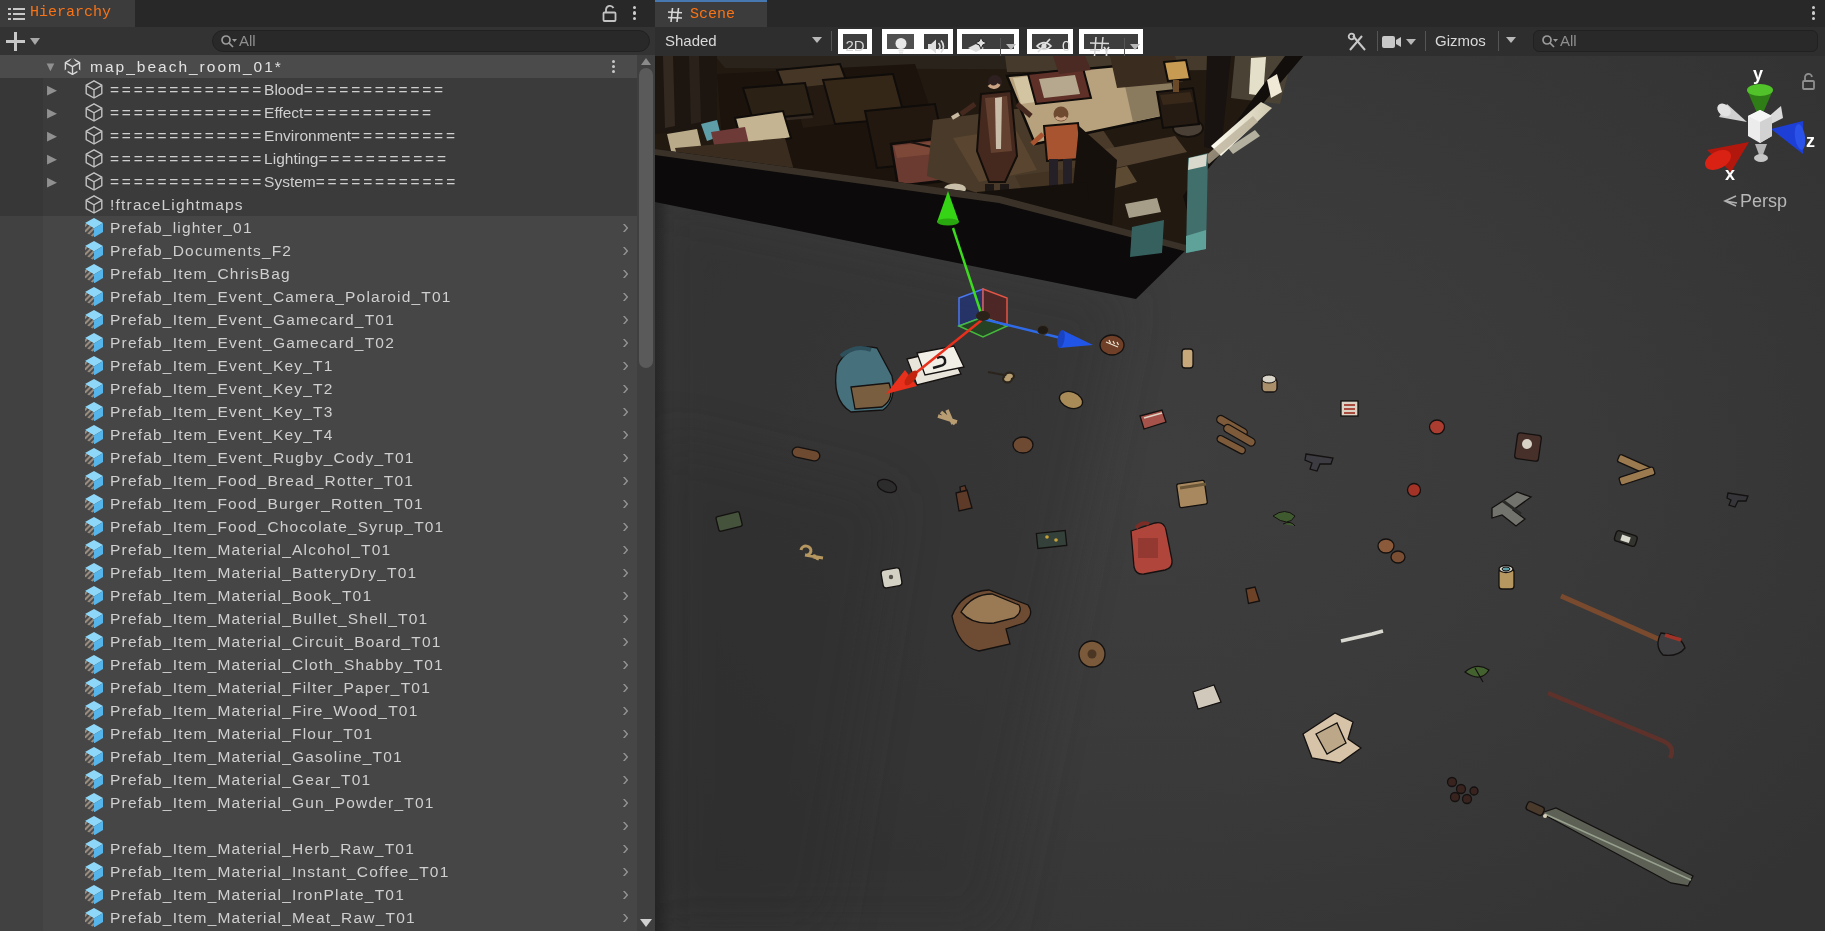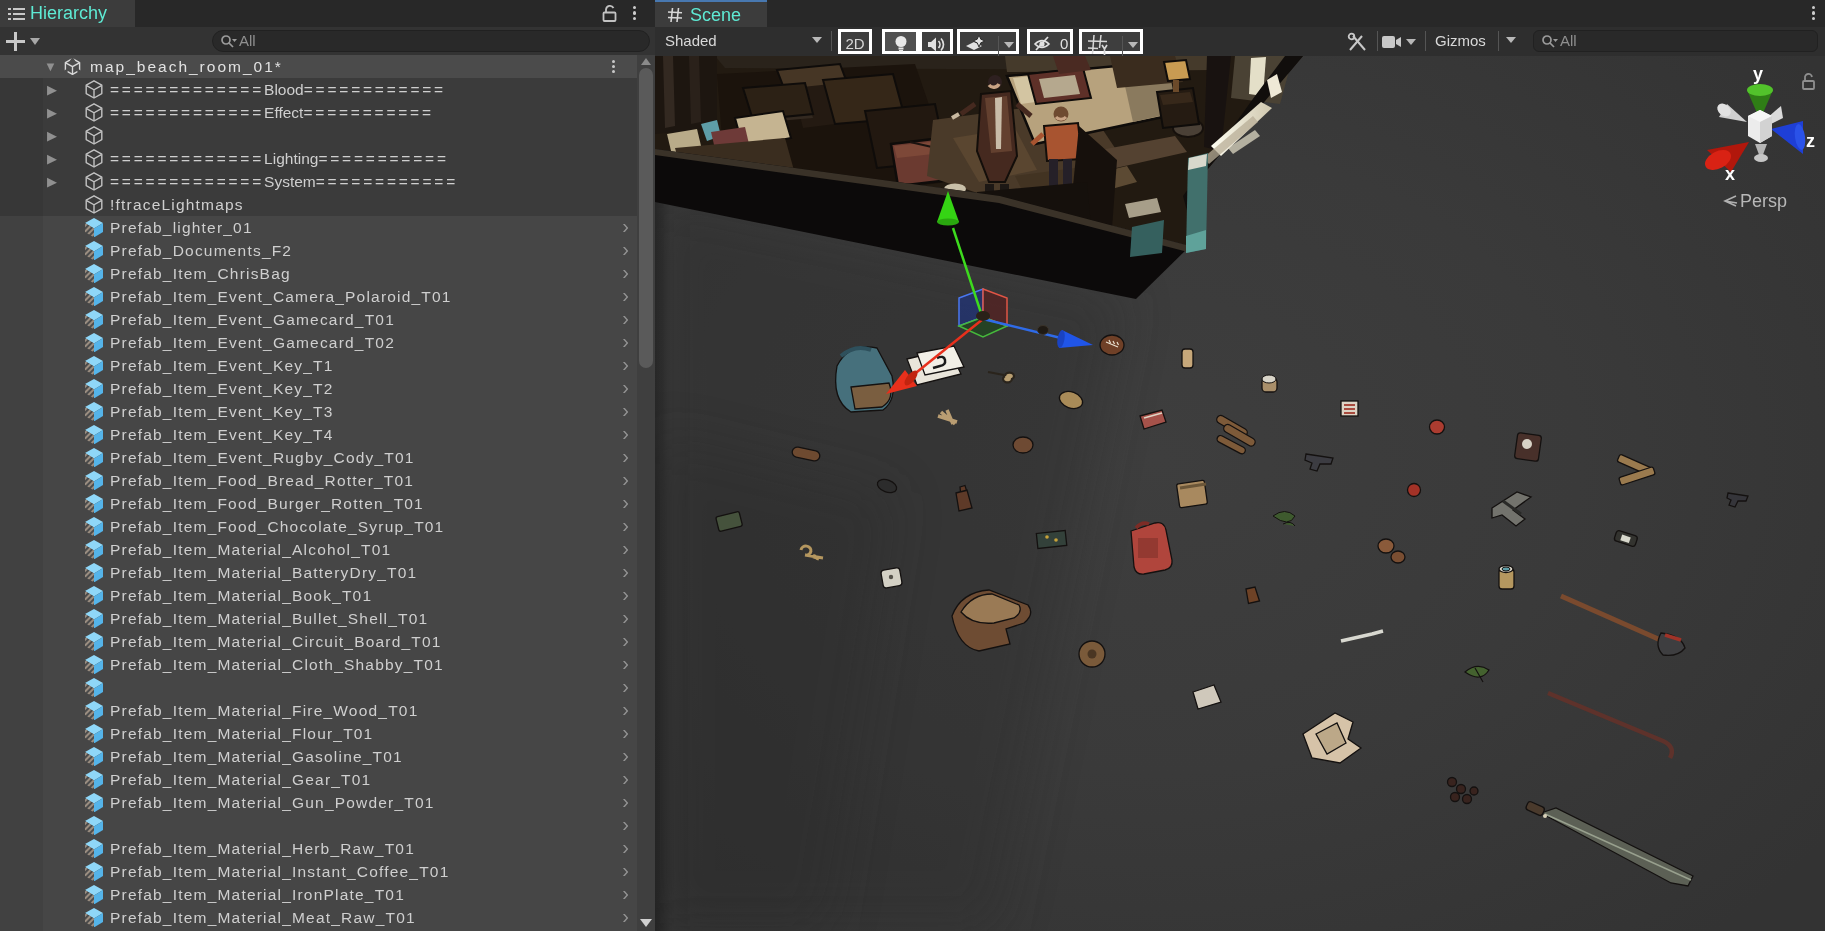--- a/index.html
+++ b/index.html
@@ -1,22 +1,22 @@
 <!DOCTYPE html>
 <html><head><meta charset="utf-8"><style>
 * { margin:0; padding:0; box-sizing:border-box; }
 html,body { width:1825px; height:931px; overflow:hidden; background:#282828;
   font-family:"Liberation Sans", sans-serif; }
 svg { display:block; }
 .panel { position:absolute; top:0; height:931px; }
 #hier { left:0; width:655px; background:#3b3b3b; }
 #scene { left:655px; width:1170px; background:#2b2b2b; }
 .tabbar { position:absolute; top:0; left:0; right:0; height:27px; background:#282828; }
-.tab { position:absolute; top:0; height:27px; background:#3c3c3c; color:#5eead4;
-  font-size:18px; line-height:26px; }
+.tab { position:absolute; top:0; height:27px; background:#3c3c3c; color:#f97316;
+  font-size:15px; line-height:26px;font-family:Liberation Mono, monospace; }
 .toolbar { position:absolute; top:27px; left:0; right:0; height:29px; background:#333333;padding-left:11px; }
 #scene .toolbar { background:#2e2e2e; }
 .row { position:absolute; left:0; width:637px; height:23px; background:#3b3b3b;
   color:#cfcfcf; font-size:15.5px; line-height:23px; white-space:nowrap; }
 .rpre { background:#464646; }
 .rsel { background:#4b4b4b; color:#e2e2e2; width:655px; }
 .row .ric { position:absolute; left:84px; top:1px; width:20px; height:20px; }
 .row .rics { left:63px; top:2px; }
 .rtx { position:absolute; left:110px; top:0; }
 .rtsel { left:90px; letter-spacing:2px; }
@@ -44,21 +44,21 @@
 .search { position:absolute; top:3px; height:22px; background:#292929; border:1px solid #212121;
   border-radius:11px; color:#8f8f8f; font-size:15px; line-height:20px; }
 #hsearch { left:212px; width:438px; }
 #ssearch { left:878px; width:285px; border-radius:6px; }
 .mag { position:absolute; left:7px; top:3px; }
 .stxt { position:absolute; left:26px; }
 #stab { left:0; width:112px; border-top:2.5px solid #4878b0; }
 #stab .ttl { margin-left:35px; }
 .gridico { position:absolute; left:12px; top:5px; }
 .sdots { position:absolute; left:1157px; top:6px; }
-.tbtn { position:absolute; top:2px; height:25px; background:#3e3e3e; border:3px solid #ffffff;
+.tbtn { position:absolute; top:2px; height:25px; background:#3e3e3e; border:5px solid #ffffff;
   color:#d8d8d8; font-size:15px; line-height:23px; text-align:center; }
 .tlab { position:absolute; color:#d8d8d8; font-size:15px; top:5px; }
 .caret { position:absolute; top:10px; border-left:5px solid transparent;
   border-right:5px solid transparent; border-top:6px solid #b8b8b8; }
 .vsep { position:absolute; top:4px; width:1px; height:20px; background:#555; }
 #viewport { position:absolute; top:56px; left:0; width:1170px; height:875px; background:#3a3a3a; }
 </style></head>
 <body>
 <div class="panel" id="hier">
   <div class="tabbar">
@@ -141,20 +141,21 @@
       <span class="rtx"><span class="eq">=============</span>Effect<span class="eq">===========</span></span>
     </div>
 <div class="row" style="top:124px">
       <span class="expr">▶</span>
       <span class="ric">
         <svg width="20" height="20" viewBox="0 0 20 20">
           <path d="M10 1.8 L17.8 6.2 L17.8 14.6 L10 19 L2.2 14.6 L2.2 6.2 Z" fill="none" stroke="#c3c3c3" stroke-width="1.4" stroke-linejoin="round"></path>
           <path d="M2.6 6.6 L10 10.8 L17.4 6.6 M10 10.8 L10 18.6" fill="none" stroke="#c3c3c3" stroke-width="1.4"></path>
         </svg>
       </span>
+      <span class="rtx"><span class="eq">=============</span>Environment<span class="eq">=========</span></span>
     </div>
 <div class="row" style="top:147px">
       <span class="expr">▶</span>
       <span class="ric">
         <svg width="20" height="20" viewBox="0 0 20 20">
           <path d="M10 1.8 L17.8 6.2 L17.8 14.6 L10 19 L2.2 14.6 L2.2 6.2 Z" fill="none" stroke="#c3c3c3" stroke-width="1.4" stroke-linejoin="round"></path>
           <path d="M2.6 6.6 L10 10.8 L17.4 6.6 M10 10.8 L10 18.6" fill="none" stroke="#c3c3c3" stroke-width="1.4"></path>
         </svg>
       </span>
       <span class="rtx"><span class="eq">=============</span>Lighting<span class="eq">===========</span></span>
@@ -399,20 +400,21 @@
       <span class="chev">›</span>
     </div>
 <div class="row rpre" style="top:676px">
       <span class="ric">
         <svg width="20" height="20" viewBox="0 0 20 20">
           <path d="M10 1 L19 6 L10 11.4 L1 6 Z" fill="#8fd7f8"></path>
           <path d="M10 11.4 L19 6 L19 15 L10 20.4 Z" fill="#55b4e9"></path>
           <path d="M1 6 L10 11.4 L10 20.4 L1 15 Z" fill="url(#hst)"></path>
         </svg>
       </span>
+      <span class="rtx pl">Prefab_Item_Material_Filter_Paper_T01</span>
       <span class="chev">›</span>
     </div>
 <div class="row rpre" style="top:699px">
       <span class="ric">
         <svg width="20" height="20" viewBox="0 0 20 20">
           <path d="M10 1 L19 6 L10 11.4 L1 6 Z" fill="#8fd7f8"></path>
           <path d="M10 11.4 L19 6 L19 15 L10 20.4 Z" fill="#55b4e9"></path>
           <path d="M1 6 L10 11.4 L10 20.4 L1 15 Z" fill="url(#hst)"></path>
         </svg>
       </span>

